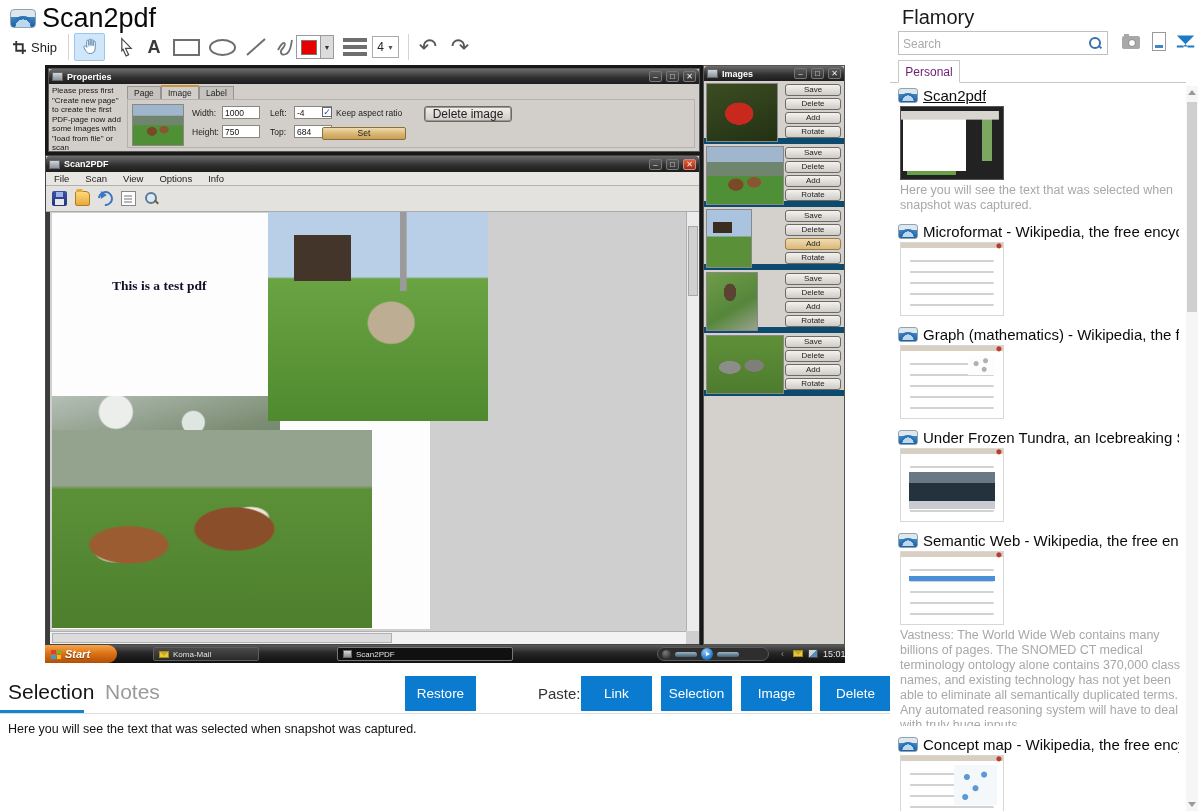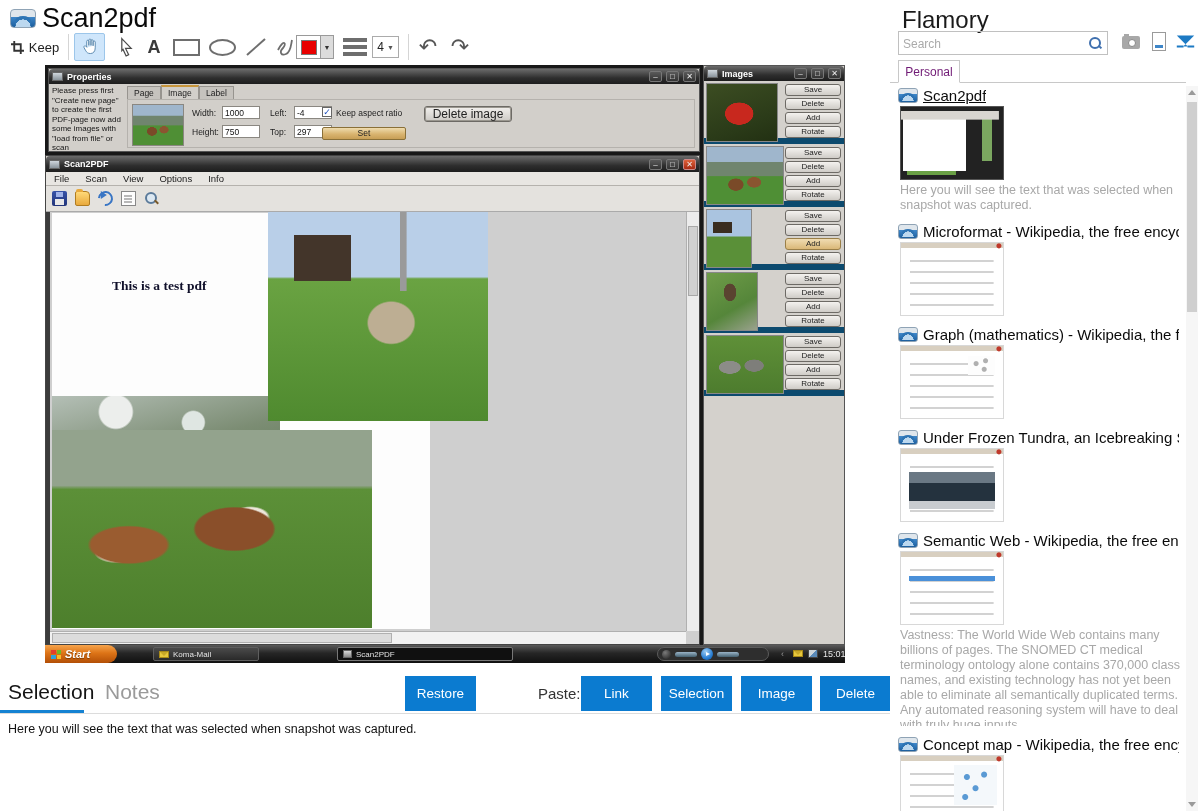--- a/index.html
+++ b/index.html
@@ -192,21 +192,21 @@
   #bp-divider { position:absolute; left:0; top:50px; width:890px; height:1px; background:#dcdcdc; }
   .blue-btn { position:absolute; top:13px; width:71px; height:35px; background:#0b7bd0; color:#fff; font-size:13.5px;
     display:flex; align-items:center; justify-content:center; }
   #restore-button { left:405px; }
   #paste-label { position:absolute; left:538px; top:22px; font-size:15px; color:#333; }
   #paste-link { left:581px; } #paste-selection { left:661px; } #paste-image { left:741px; } #paste-default { left:820px; }
   #selection-text { position:absolute; left:8px; top:59px; font-size:12.5px; color:#131313; }
 
   
   #sidebar { left:890px; top:0; width:308px; height:811px; background:#fff; }
-  #sidebar-title { position:absolute; left:12px; top:6px; font-size:24px; color:#1a1a1a; }
+  #sidebar-title { position:absolute; left:12px; top:6px; font-size:20px; color:#1a1a1a; }
   #search-box { position:absolute; left:8px; top:31px; width:210px; height:24px; border:1px solid #c0c0c0; }
   #search-input { position:absolute; left:4px; top:4px; width:175px; height:16px; border:none; outline:none;
     font-size:12px; color:#444; font-family:"Liberation Sans", sans-serif; }
   #search-input::placeholder { color:#aaa; }
   #search-mag { position:absolute; right:5px; top:4px; width:14px; height:14px; }
   #search-mag:before { content:""; position:absolute; left:1px; top:1px; width:8px; height:8px;
     border:2px solid #3e6fae; border-radius:50%; }
   #search-mag:after { content:""; position:absolute; left:10px; top:10px; width:4px; height:2px; background:#3e6fae;
     transform:rotate(45deg); }
   #camera-icon { position:absolute; left:232px; top:36px; width:18px; height:13px; background:#a8a8a8; border-radius:2px; }
@@ -274,21 +274,21 @@
 <div id="app">
 
   <div id="header-icon" class="abs flamory-glyph"></div>
   <div id="app-title" class="abs">Scan2pdf</div>
 
   <div id="toolbar" class="abs">
     <div id="crop-button" class="tool">
       <svg width="13" height="13" viewBox="0 0 14 14">
           <path d="M3.5 0v10.5H14M0 3.5h10.5V14" fill="none" stroke="#333" stroke-width="2"></path>
         </svg>
-      <span>Keep</span>
+      <span>Ship</span>
     </div>
     <div class="tb-sep" style="left:68px"></div>
     <div id="hand-tool" class="tool">
       <svg width="18" height="20" viewBox="0 0 22 24">
           <path d="M7 12V5a1.3 1.3 0 012.6 0v5M9.6 10V3.6a1.3 1.3 0 012.6 0V10M12.2 10V4.4a1.3 1.3 0 012.6 0v6M14.8 10.6V6a1.3 1.3 0 012.6 0v7c0 4.4-2.3 7-6 7-3 0-4.5-1.3-6-4.1l-1.6-3c-.6-1.1-.2-2.1.9-2.3.8-.2 1.4.2 1.9 1l.6 1" fill="#fff" stroke="#5d8bb0" stroke-width="1.2"></path>
         </svg>
     </div>
     <div id="cursor-tool" class="tool">
       <svg width="15" height="20" viewBox="0 0 16 20">
           <path d="M3 1l10 10.5H7l3.3 6.8-2.7 1.2L4.3 12.6 3 14z" fill="#fff" stroke="#4a4a4a" stroke-width="1.3"></path>
@@ -354,21 +354,21 @@
         <span class="props-tab" style="left:150px">Label</span>
         <div id="props-group">
           <div id="props-thumb" class="ph-cows-meadow"></div>
           <span class="mini-label" style="left:64px; top:8px">Width:</span>
           <span class="mini-input" style="left:94px; top:6px">1000</span>
           <span class="mini-label" style="left:142px; top:8px">Left:</span>
           <span class="mini-input" style="left:166px; top:6px">-4</span>
           <span class="mini-label" style="left:64px; top:27px">Height:</span>
           <span class="mini-input" style="left:94px; top:25px">750</span>
           <span class="mini-label" style="left:142px; top:27px">Top:</span>
-          <span class="mini-input" style="left:166px; top:25px">297</span>
+          <span class="mini-input" style="left:166px; top:25px">684</span>
           <span id="keep-aspect-checkbox">✓</span>
           <span class="mini-label" id="keep-aspect-label">Keep aspect ratio</span>
           <span id="set-button">Set</span>
           <span id="delete-image-button">Delete image</span>
         </div>
       </div>
     </div>
 
     <div id="scan-window" class="abs">
       <div class="win-titlebar">

